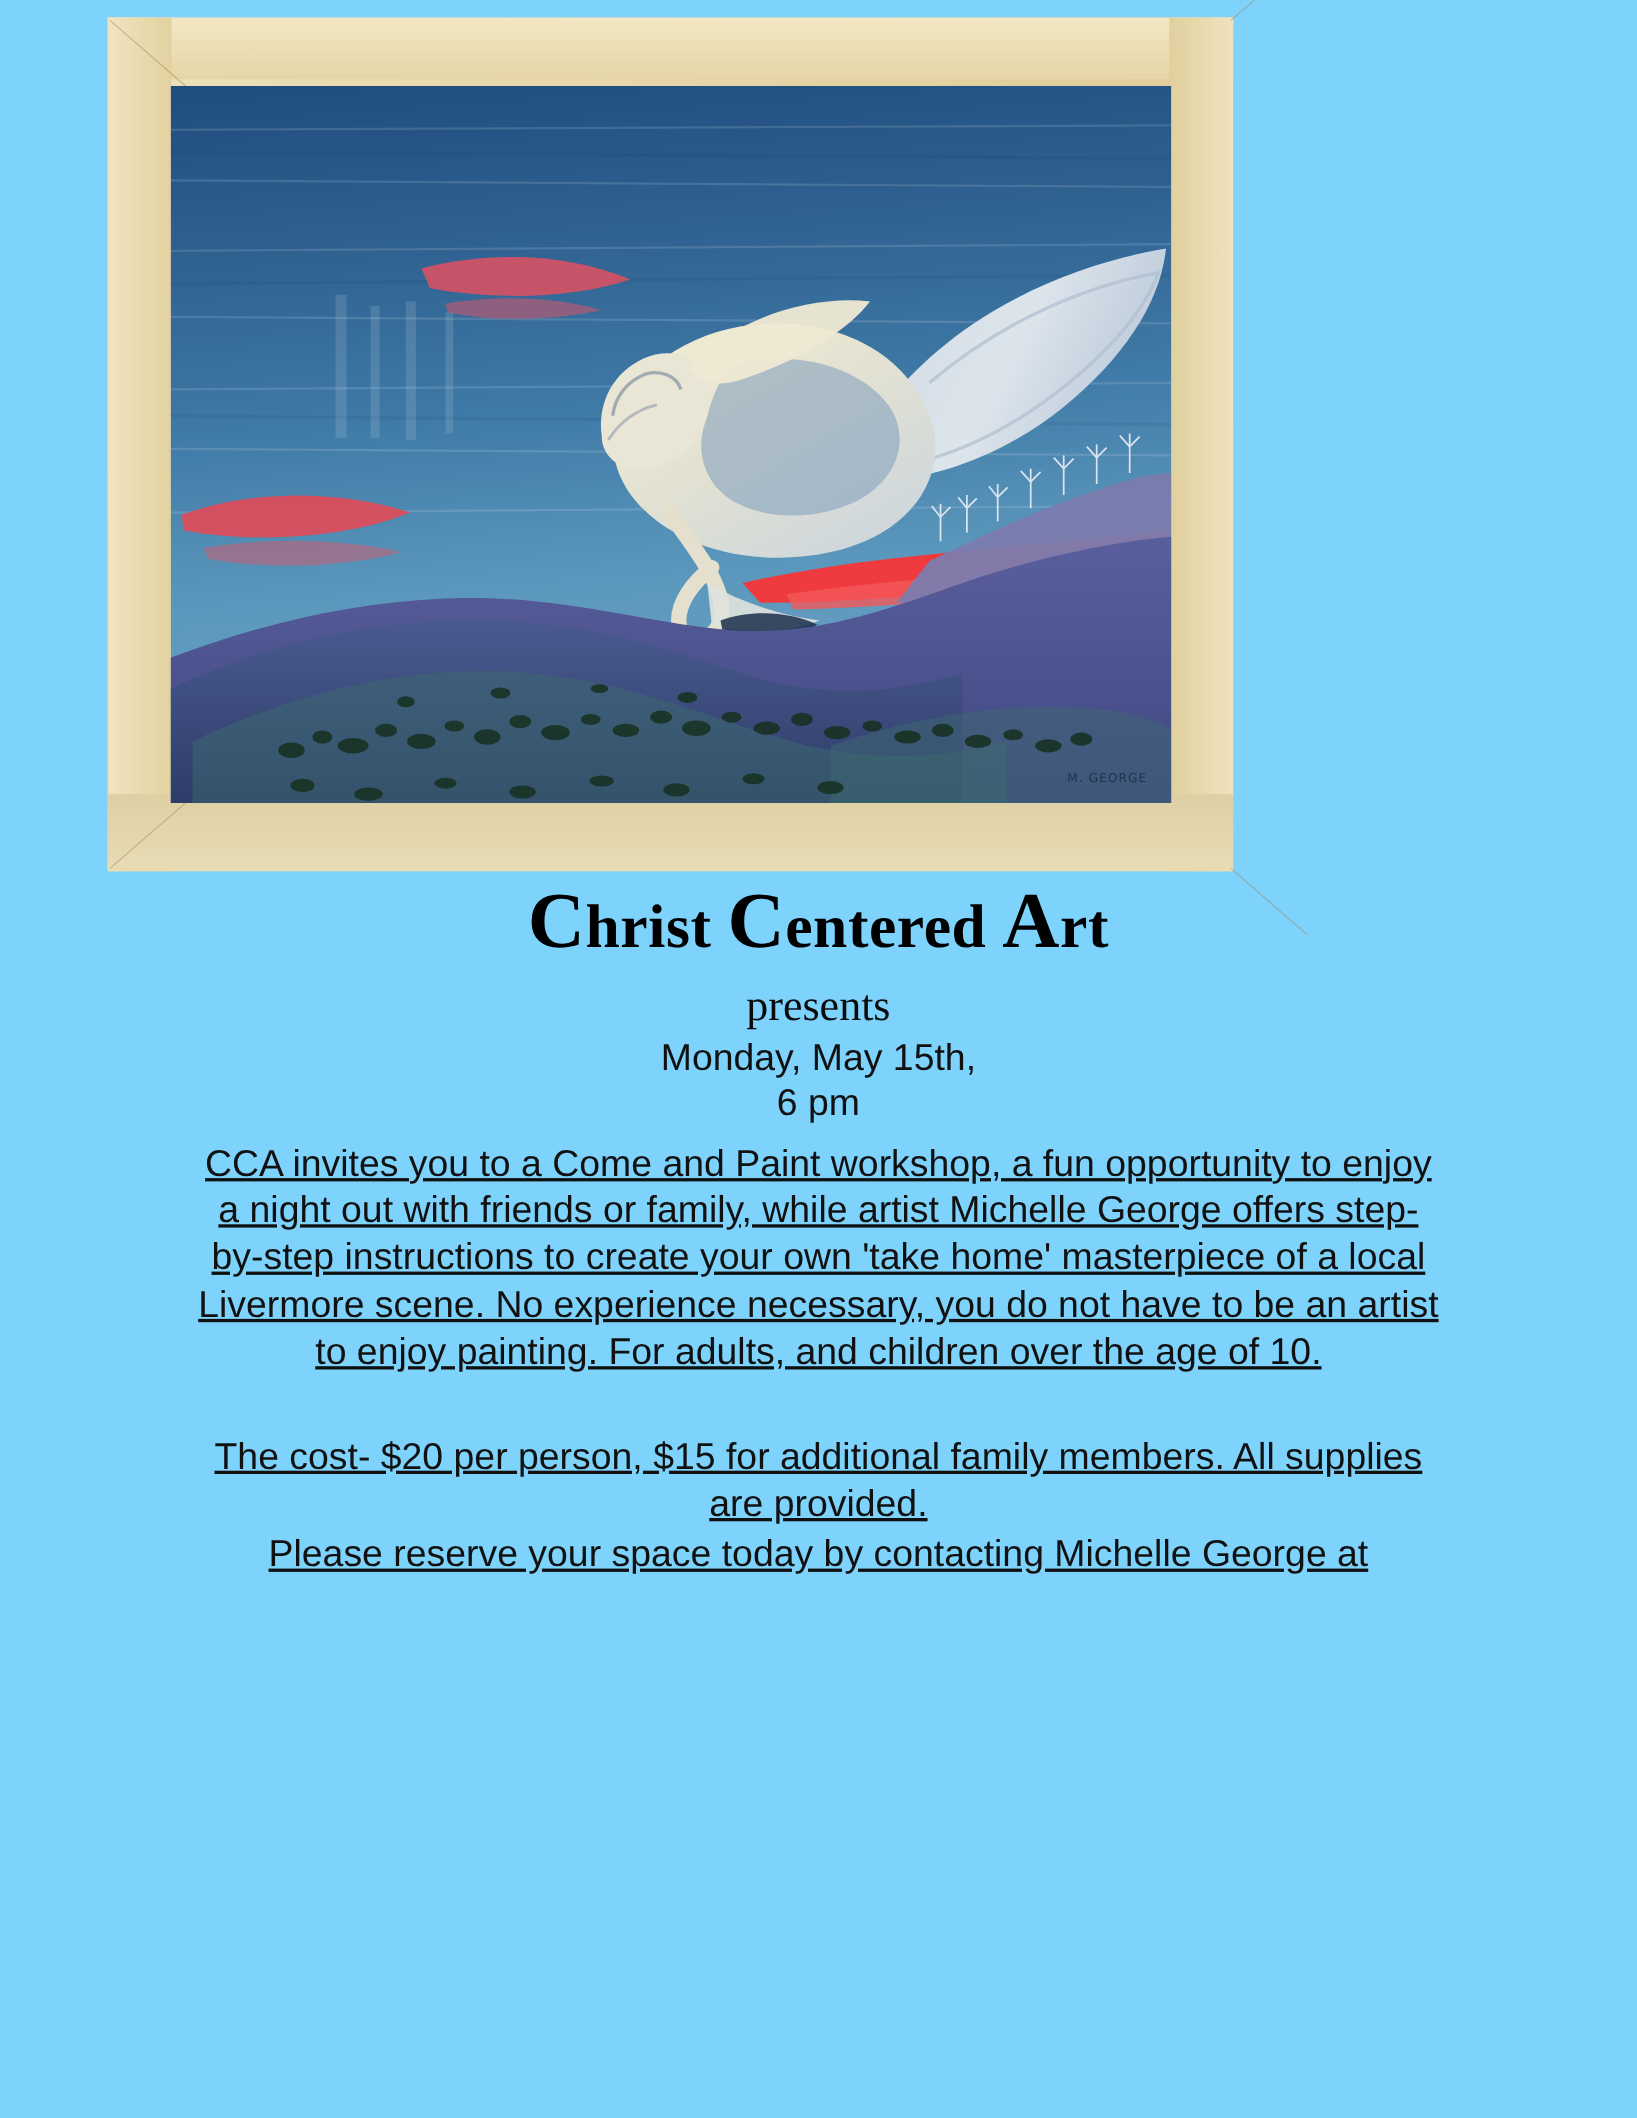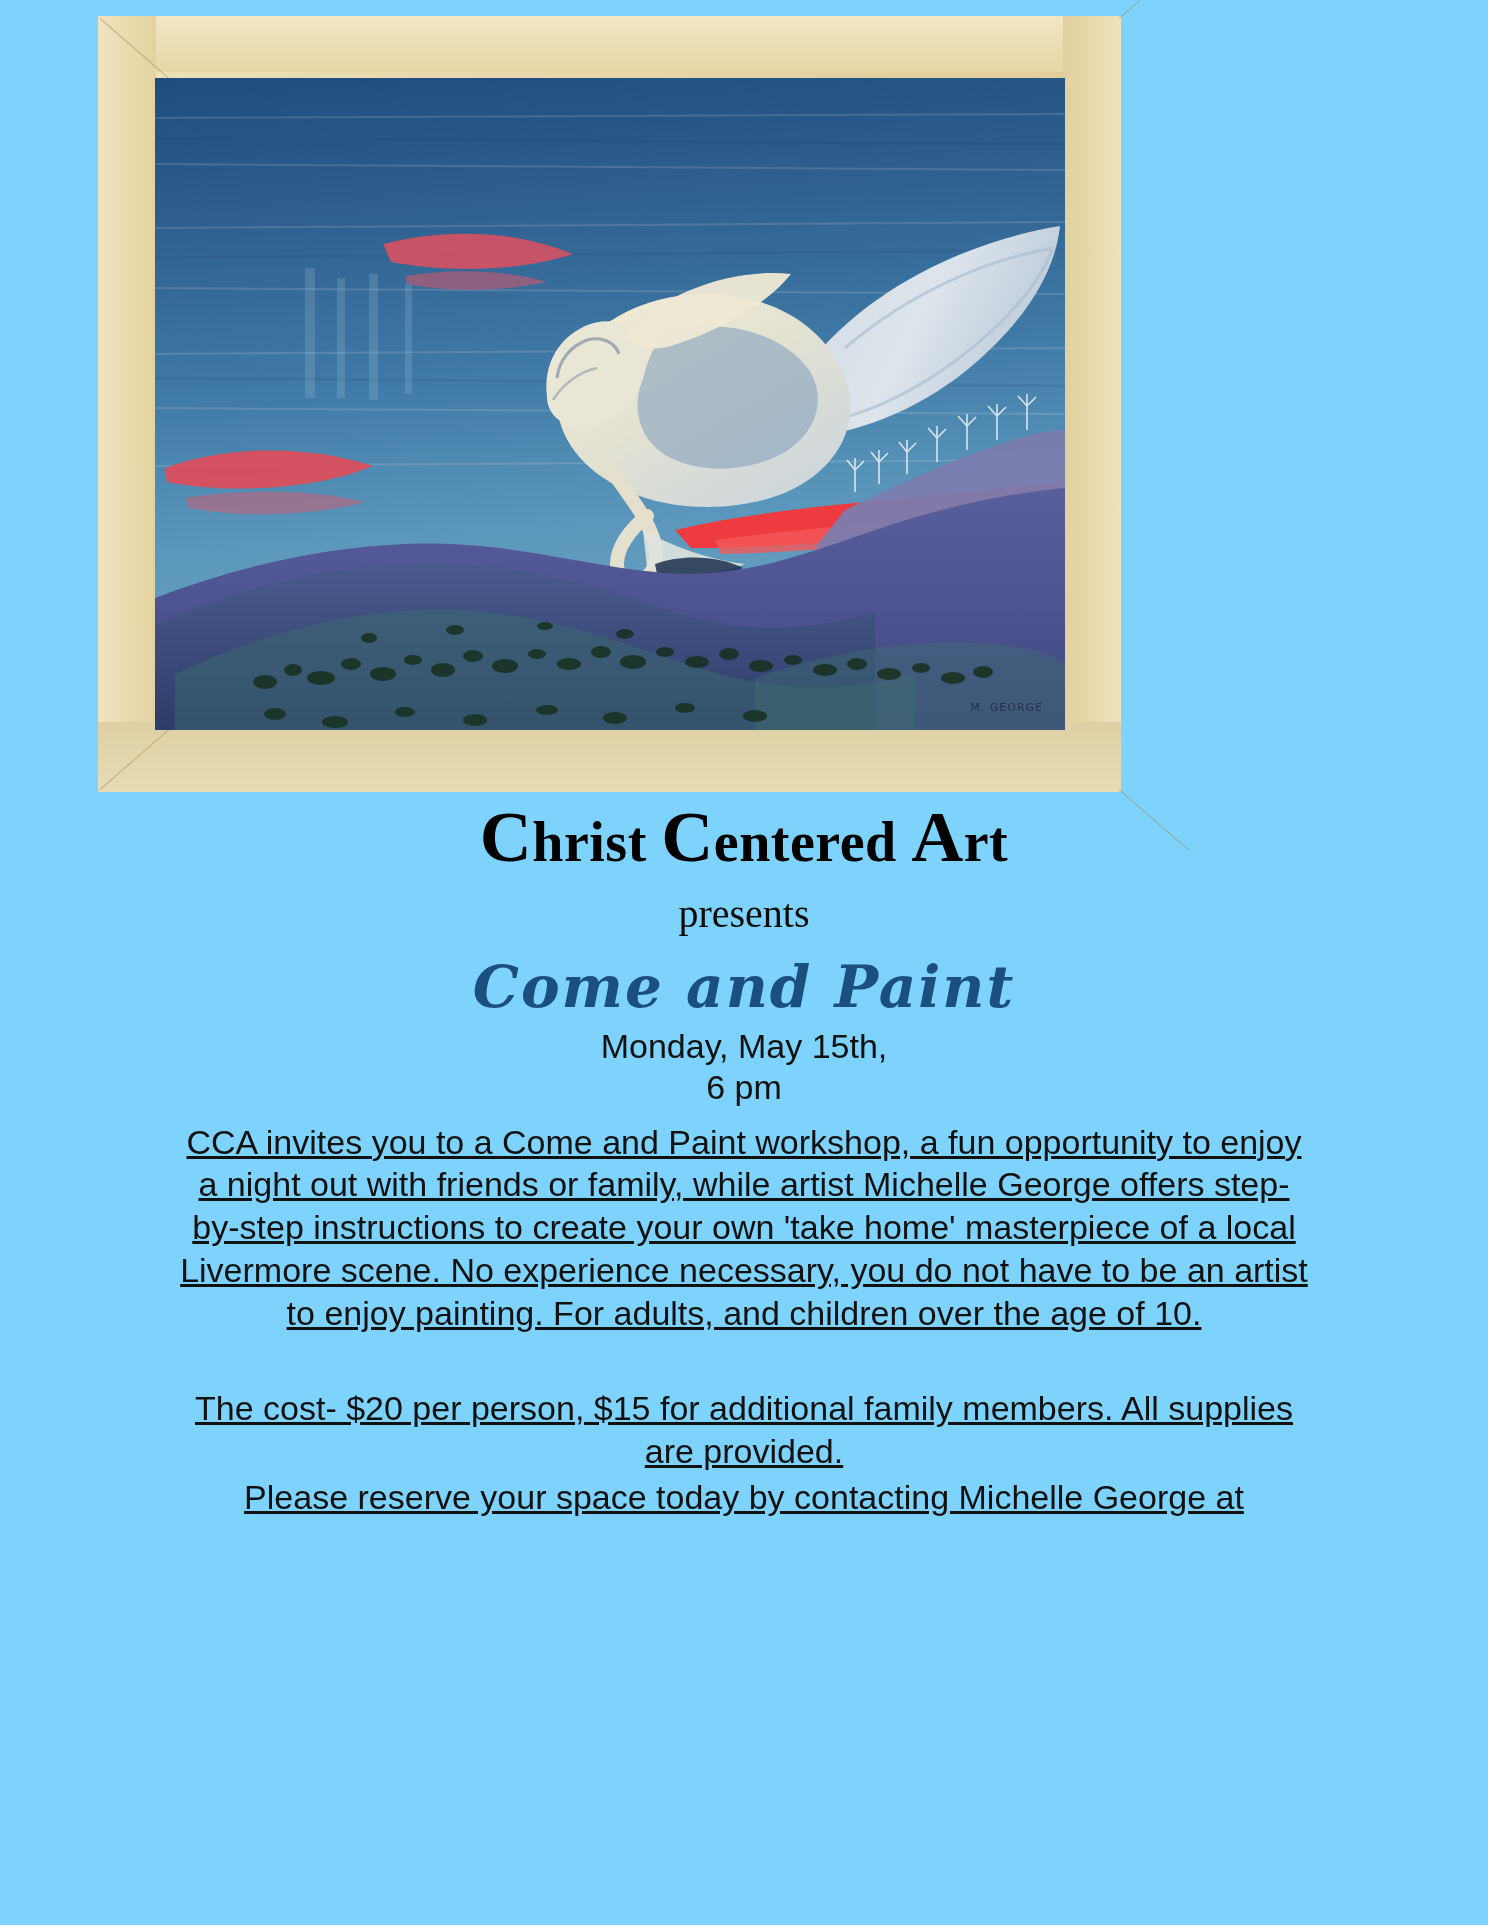--- a/index.html
+++ b/index.html
@@ -349,21 +349,20 @@
   </div>
 
   <div class="text-block">
 
     <h1 class="org-title">
       <span class="cap">C</span><span>hrist </span><span class="cap">C</span><span>entered </span><span class="cap">A</span><span>rt</span>
     </h1>
 
     <p class="presents">presents</p>
 
-    <p class="event-title">Come and Paint</p>
 
     <p class="event-date">Monday, May 15th,</p>
     <p class="event-time">6 pm</p>
 
     <p class="body-par">CCA invites you to a Come and Paint workshop, a fun opportunity to enjoy a night out with friends or family, while artist Michelle George offers step-by-step instructions to create your own 'take home' masterpiece of a local Livermore scene. No experience necessary, you do not have to be an artist to enjoy painting. For adults, and children over the age of 10.</p>
 
     <p class="body-par spaced">The cost- $20 per person, $15 for additional family members. All supplies are provided.</p>
 
 
     <p class="body-par tight">Please reserve your space today by contacting Michelle George at</p>

